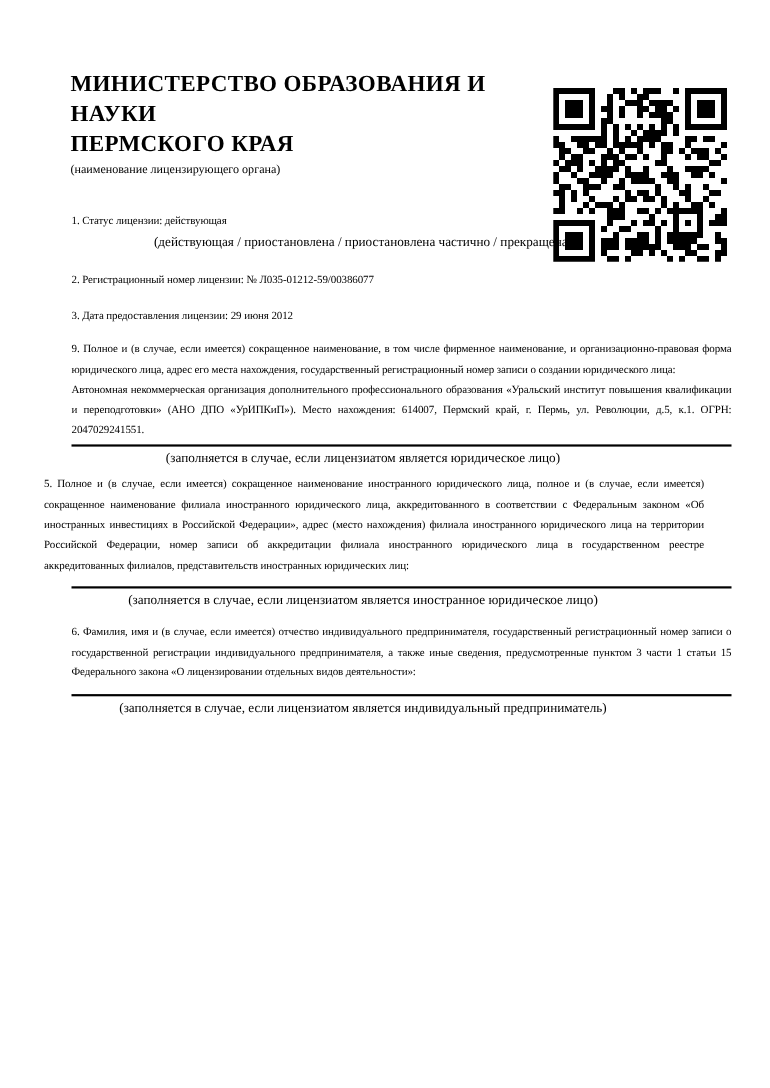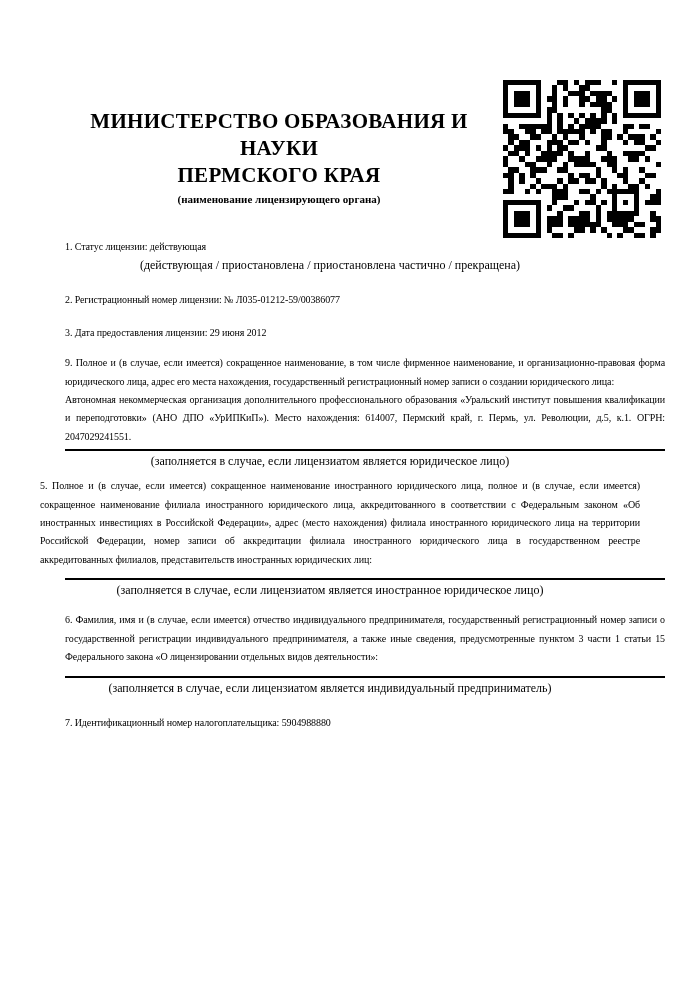--- a/index.html
+++ b/index.html
@@ -7,27 +7,27 @@
     position:relative;
     width:700px;height:989px;
     background:#fff;color:#000;
     font-family:"Liberation Serif","DejaVu Serif",serif;
     overflow:hidden;
   }
   .qr{
     position:absolute;left:503px;top:80px;width:158px;height:158px;
   }
   .header{
-    margin:108px 0 0 64px;width:430px;text-align:center;
+    margin:63px 0 0 64px;width:430px;text-align:left;
   }
   .ministry{
     font-weight:bold;font-size:21px;line-height:27px;letter-spacing:.3px;
   }
   .org-caption{
-    font-size:11px;line-height:14px;margin-top:3px;font-weight:bold;
+    font-size:11px;line-height:14px;margin-top:3px;
   }
   .doc-title{
     margin:104px 0 0 65px;width:600px;text-align:center;
     font-size:15px;line-height:17px;
   }
   .item{
     margin-left:65px;width:600px;
     font-size:10px;line-height:18.4px;letter-spacing:-0.1px;
   }
   .just{text-align:justify;}
@@ -501,15 +501,14 @@
     <div class="rule mt-rule5"></div>
     <div class="cap mt-cap5">(заполняется в случае, если лицензиатом является иностранное юридическое лицо)</div>
   </div>
 
   <div>
     <div class="item just mt-item6">6. Фамилия, имя и (в случае, если имеется) отчество индивидуального предпринимателя, государственный регистрационный номер записи о государственной регистрации индивидуального предпринимателя, а также иные сведения, предусмотренные пунктом 3 части 1 статьи 15 Федерального закона «О лицензировании отдельных видов деятельности»:</div>
     <div class="rule mt-rule6"></div>
     <div class="cap mt-cap6">(заполняется в случае, если лицензиатом является индивидуальный предприниматель)</div>
   </div>
 
-  <div class="item mt-item7">7. Идентификационный номер налогоплательщика: 5904988880</div>
 
 </div>
 
 </body></html>

